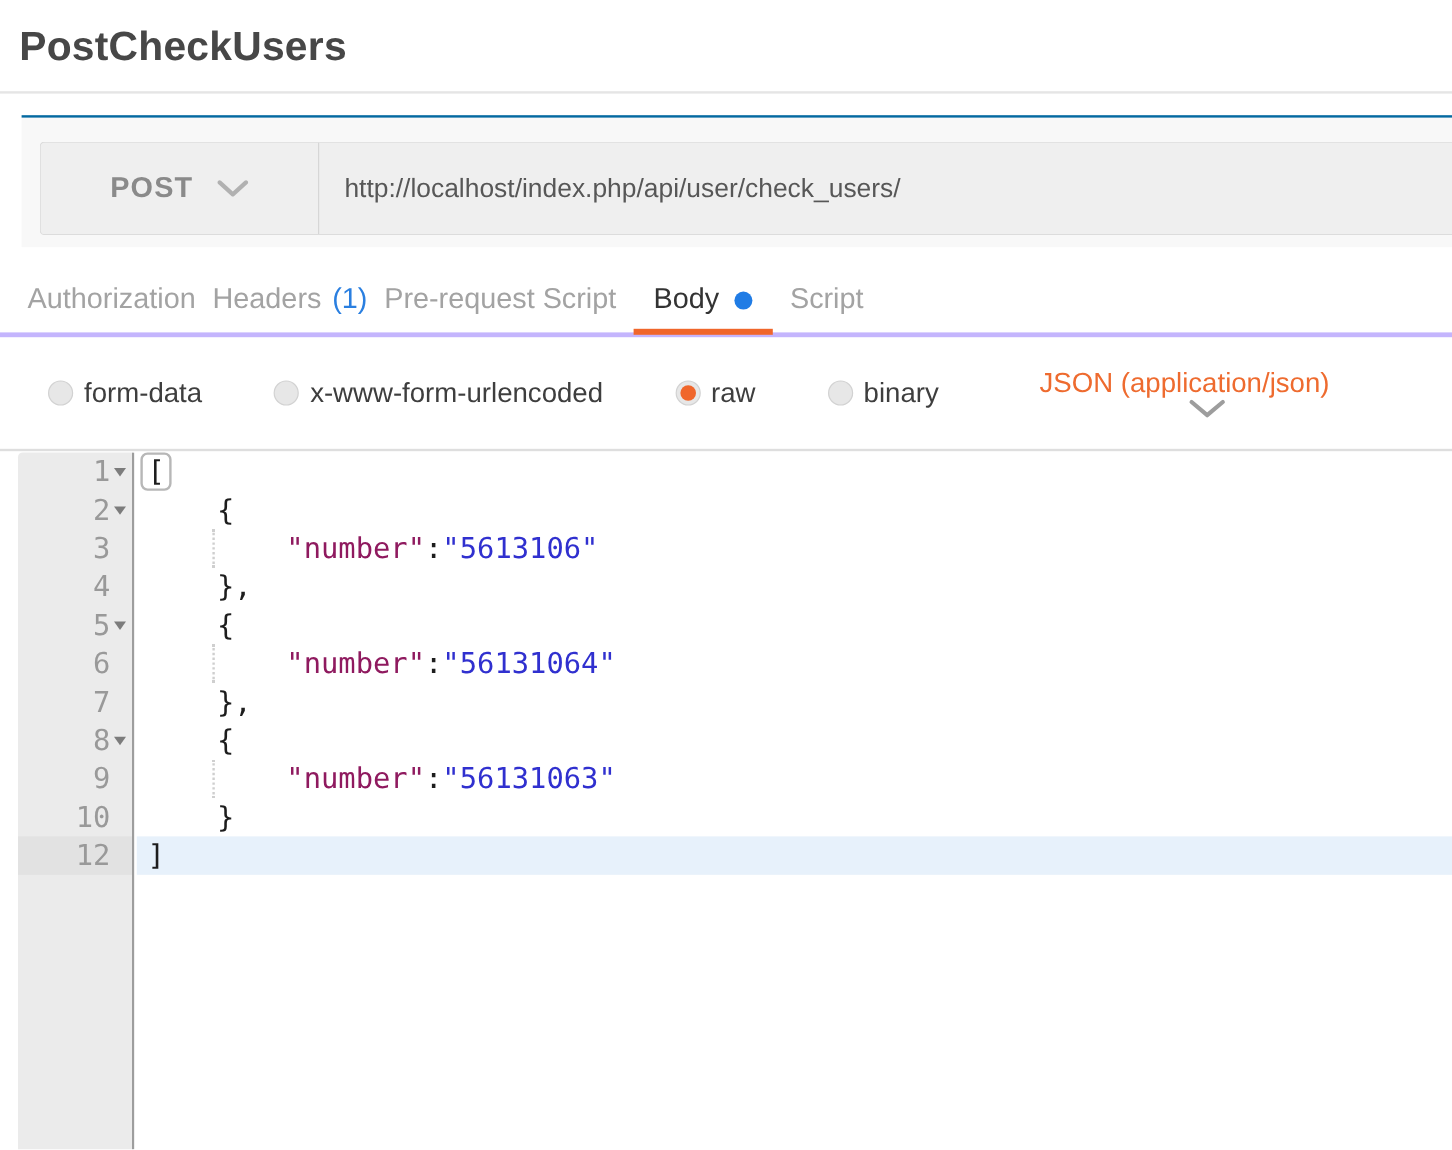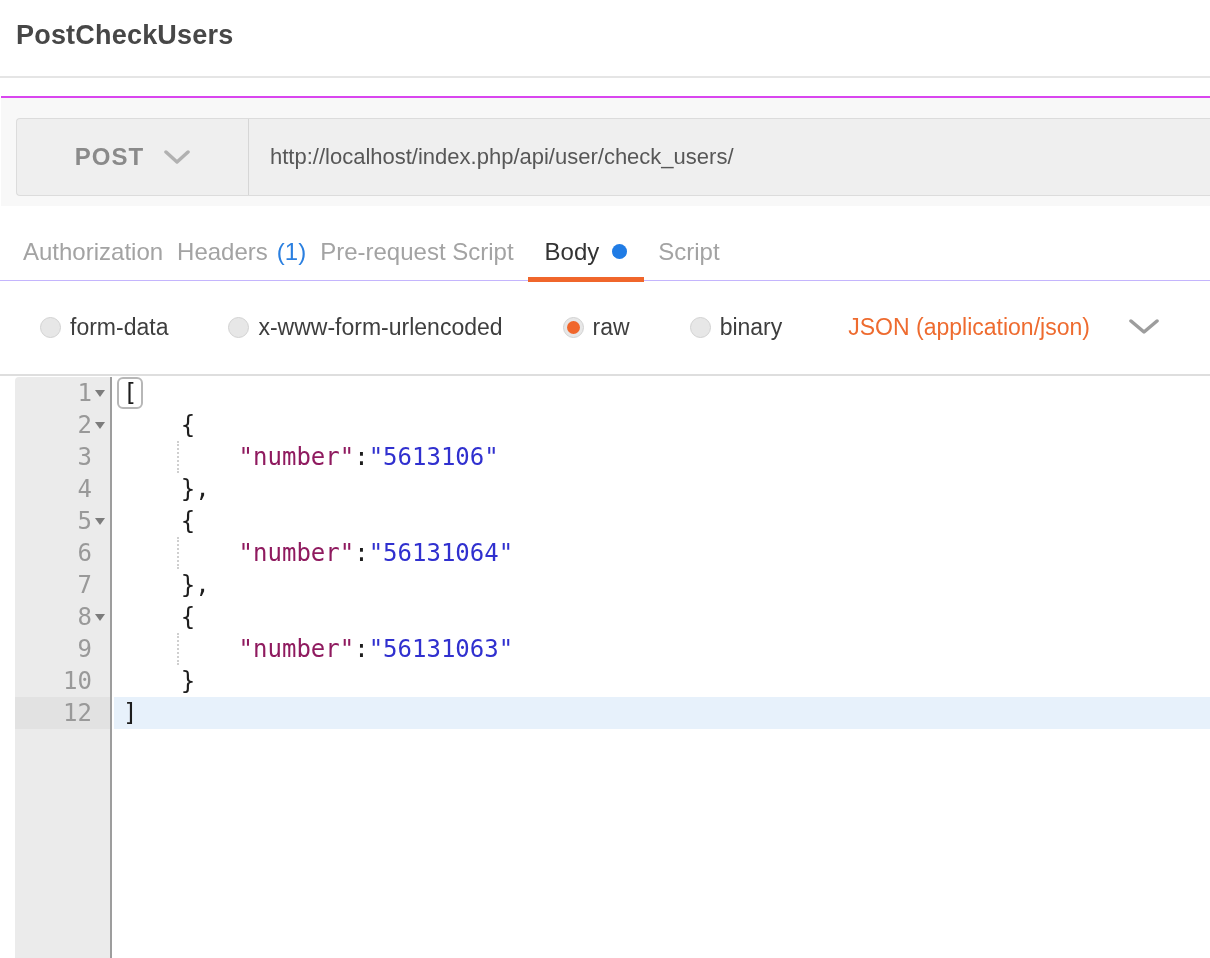--- a/index.html
+++ b/index.html
@@ -1,57 +1,57 @@
 <!DOCTYPE html>
 <html><head>
 <meta charset="utf-8">
 <style>
   * { margin:0; padding:0; box-sizing:border-box; }
   html,body { width:1210px; height:958px; background:#fff; overflow:hidden;
               font-family:"Liberation Sans", sans-serif; }
   .page { position:relative; width:1210px; height:958px; background:#fff; }
 
   
-  .req-title { position:absolute; top:20px; left:16px; font-size:27px; font-weight:700;
+  .req-title { position:absolute; top:20px; left:16px; font-size:34px; font-weight:700;
                color:#474747; letter-spacing:0.2px; }
   .divider-1 { position:absolute; top:76px; left:0; right:0; height:2px; background:#e5e5e5; }
 
   
-  .url-section { position:absolute; top:96px; left:1px; right:0; height:110px;
-                 background:#f8f8f8; border-top:2px solid #d946ef;text-decoration:underline; }
+  .url-section { position:absolute; top:96px; left:18px; right:0; height:110px;
+                 background:#f8f8f8; border-top:2px solid #0369a1;text-decoration:underline; }
   .url-bar { position:absolute; top:20px; left:15px; right:0; height:78px;
              background:#efefef; border:1px solid #dcdcdc; border-right:none;
              border-radius:4px 0 0 4px; display:flex; }
   .method-select { width:232px; display:flex; align-items:center; justify-content:center;
                    border-right:1px solid #d6d6d6; cursor:pointer; }
   .method-label { font-size:24px; font-weight:700; color:#8a8a8a; letter-spacing:1px; }
   .method-chevron { margin-left:20px; }
   .url-field { flex:1; display:flex; align-items:center; padding-left:21px;
                font-size:22px; color:#575757; }
 
   
   .tabs { position:absolute; top:223px; left:0; right:0; height:58px;
-          border-bottom:1px solid #c4b5fd; display:flex; align-items:flex-start;
+          border-bottom:4px solid #c4b5fd; display:flex; align-items:flex-start;
           padding-left:23px; column-gap:52px;gap:14px; }
   .tab { position:relative; display:flex; align-items:center; height:100%;
          font-size:24px; color:#a3a3a3; cursor:pointer; }
   .tab.active { padding:0 17px; color:#333; }
   .tab-count { color:#2a7fe0; margin-left:9px; }
   .tab-dot { width:15px; height:15px; border-radius:50%; background:#207ce5; margin-left:13px; }
   .tab-underline { position:absolute; left:0; right:0; bottom:-2px; height:5px; background:#f0662b; }
 
   
   .body-type-row { position:absolute; top:304px; left:0; right:0; height:46px;
                    display:flex; align-items:center; padding-left:40px; column-gap:60px; }
   .radio-item { display:flex; align-items:center; cursor:pointer; }
   .radio-circle { width:21px; height:21px; border-radius:50%; background:#e7e7e7;
                   border:1px solid #d2d2d2; display:flex; align-items:center; justify-content:center; }
   .radio-circle.selected .radio-dot { width:13px; height:13px; border-radius:50%; background:#f0662b; }
   .radio-label { margin-left:9px; font-size:23px; color:#3e3e3e; }
-  .content-type { display:flex; align-items:center; margin-left:6px; cursor:pointer; }
+  .content-type { display:flex; align-items:center; margin-left:24px; cursor:pointer;flex-direction:column; }
   .content-type-label { font-size:23px; color:#ee6b2f; }
   .content-type-chevron { margin-left:38px; }
 
   
   .editor { position:absolute; top:374px; left:0; right:0; bottom:0;
             border-top:2px solid #dedede; font-family:"DejaVu Sans Mono", monospace; }
   .gutter { position:absolute; top:1px; left:15px; bottom:0; width:97px;
             background:#ebebeb; border-right:2px solid #9d9d9d; border-radius:4px 0 0 0; }
   .gutter-row { display:flex; align-items:center; justify-content:flex-end; height:32px;
                 padding-right:2px; }

